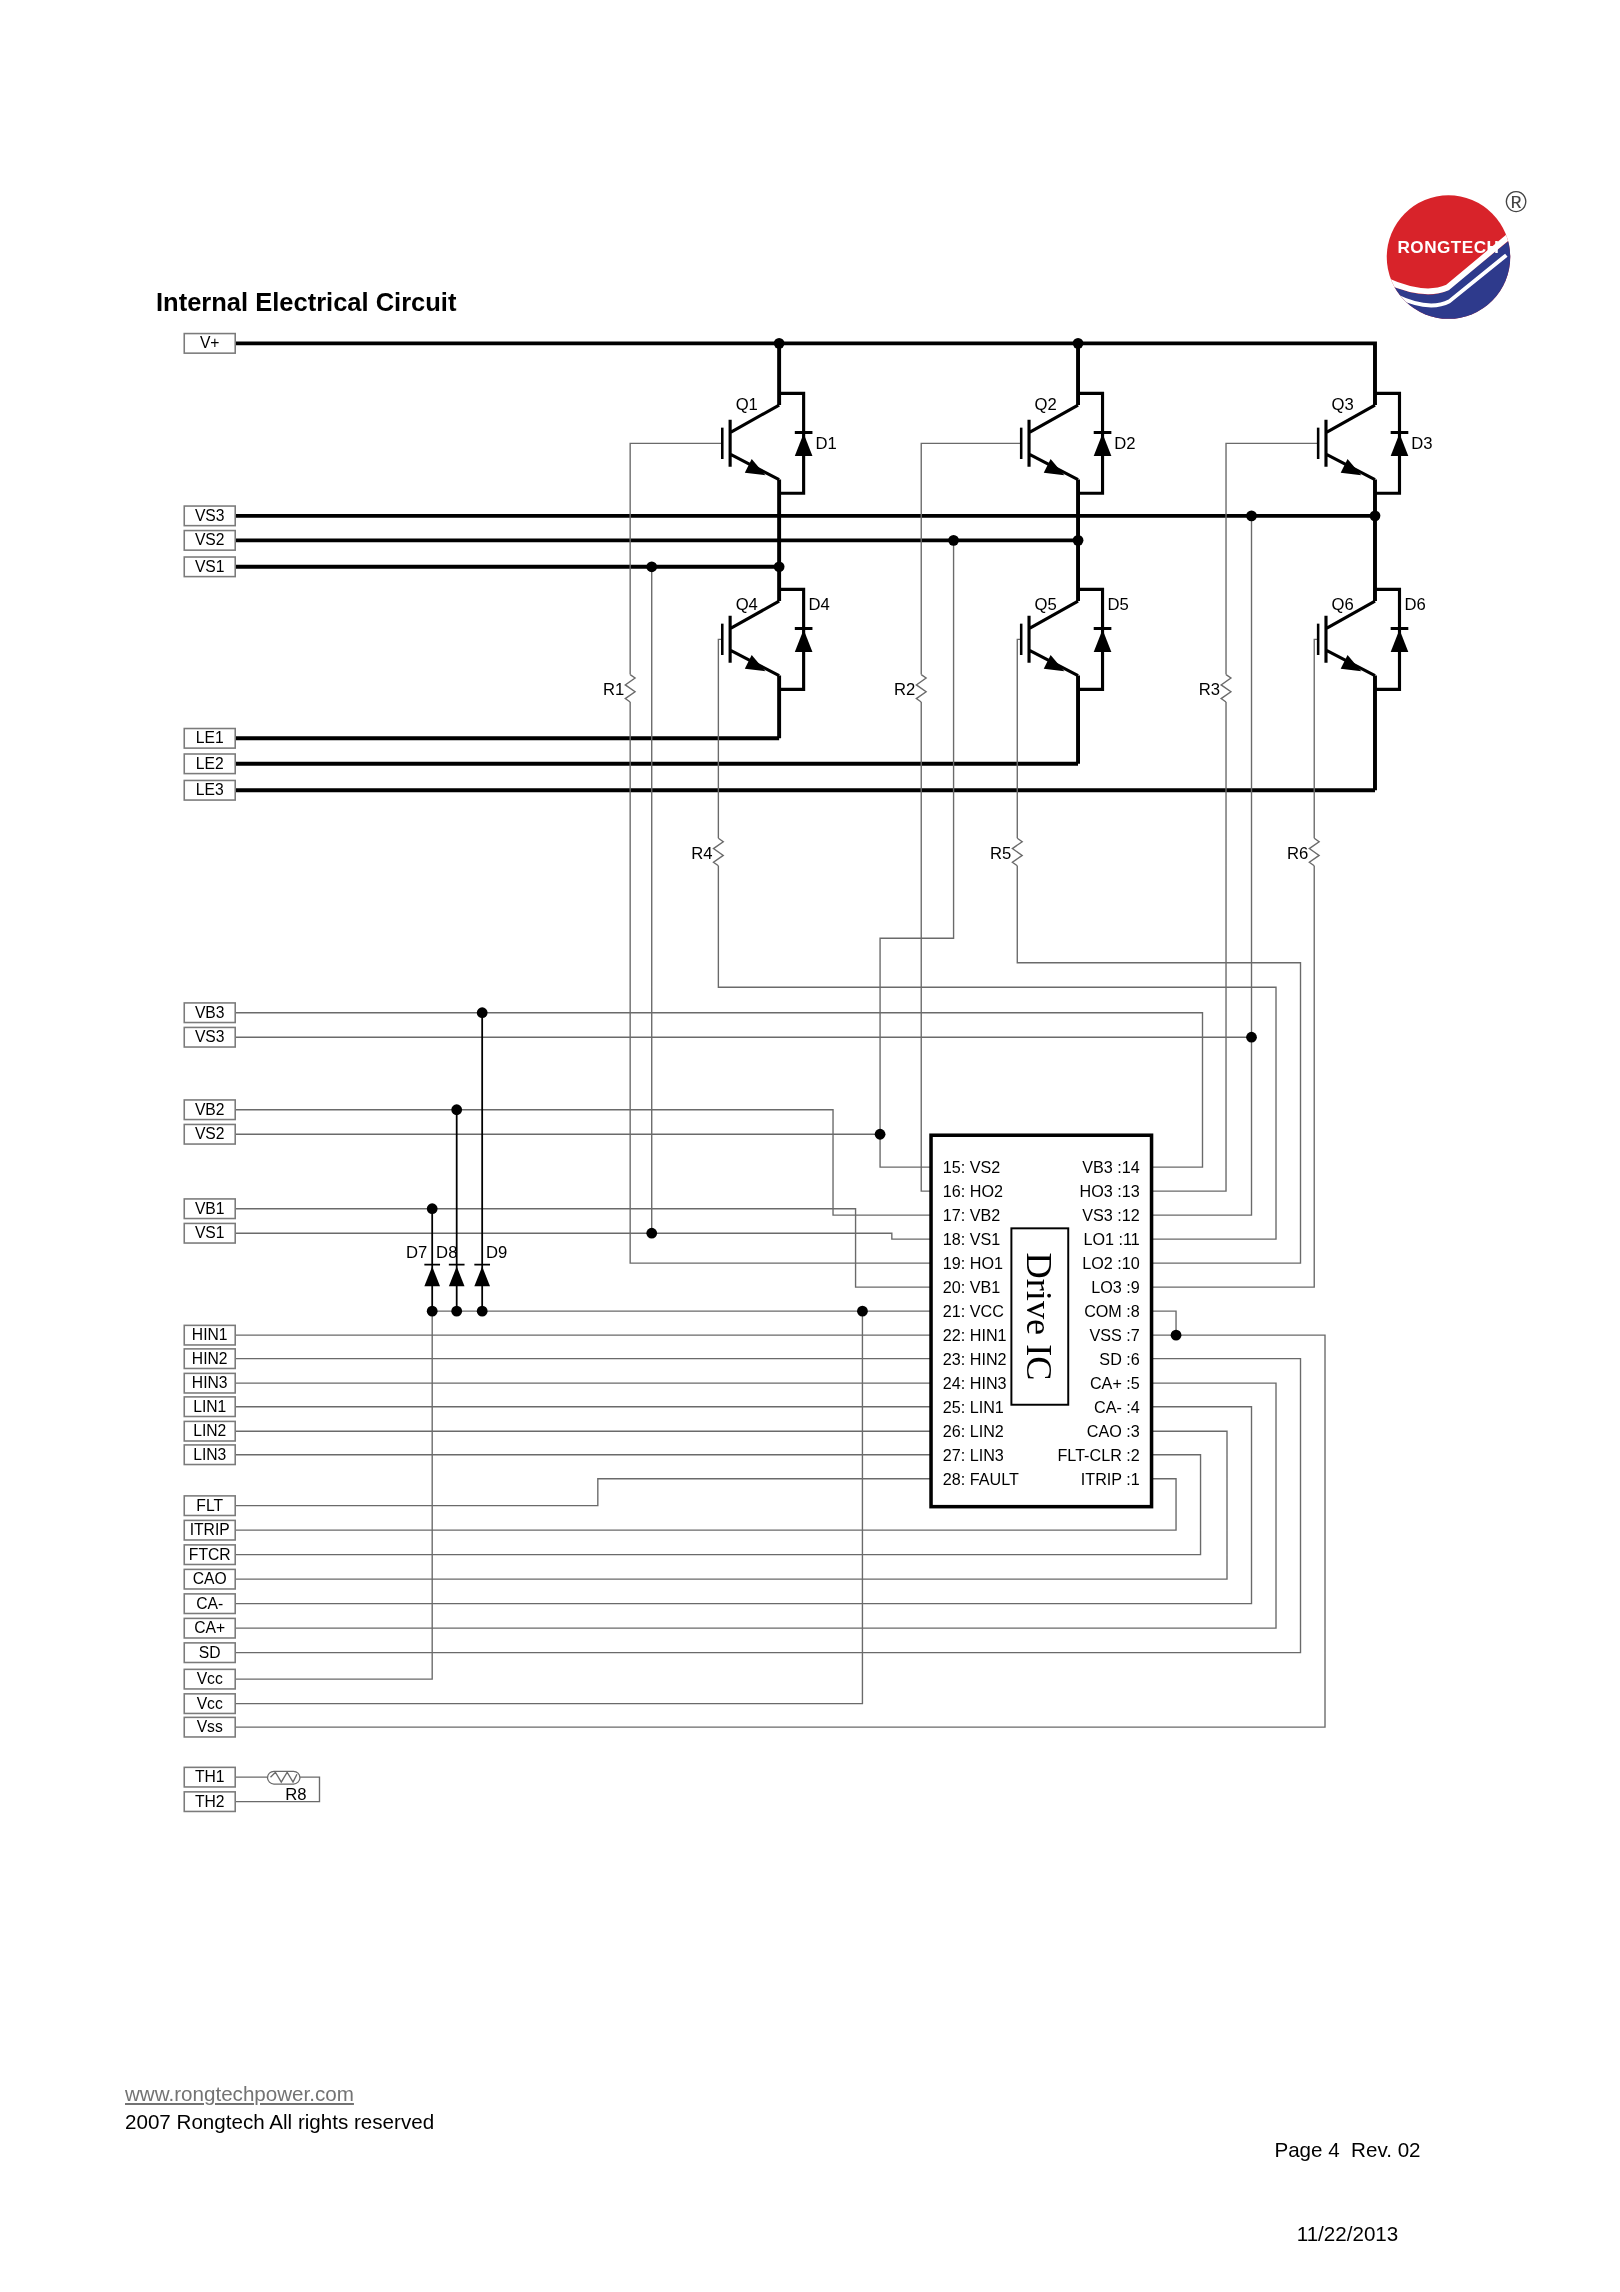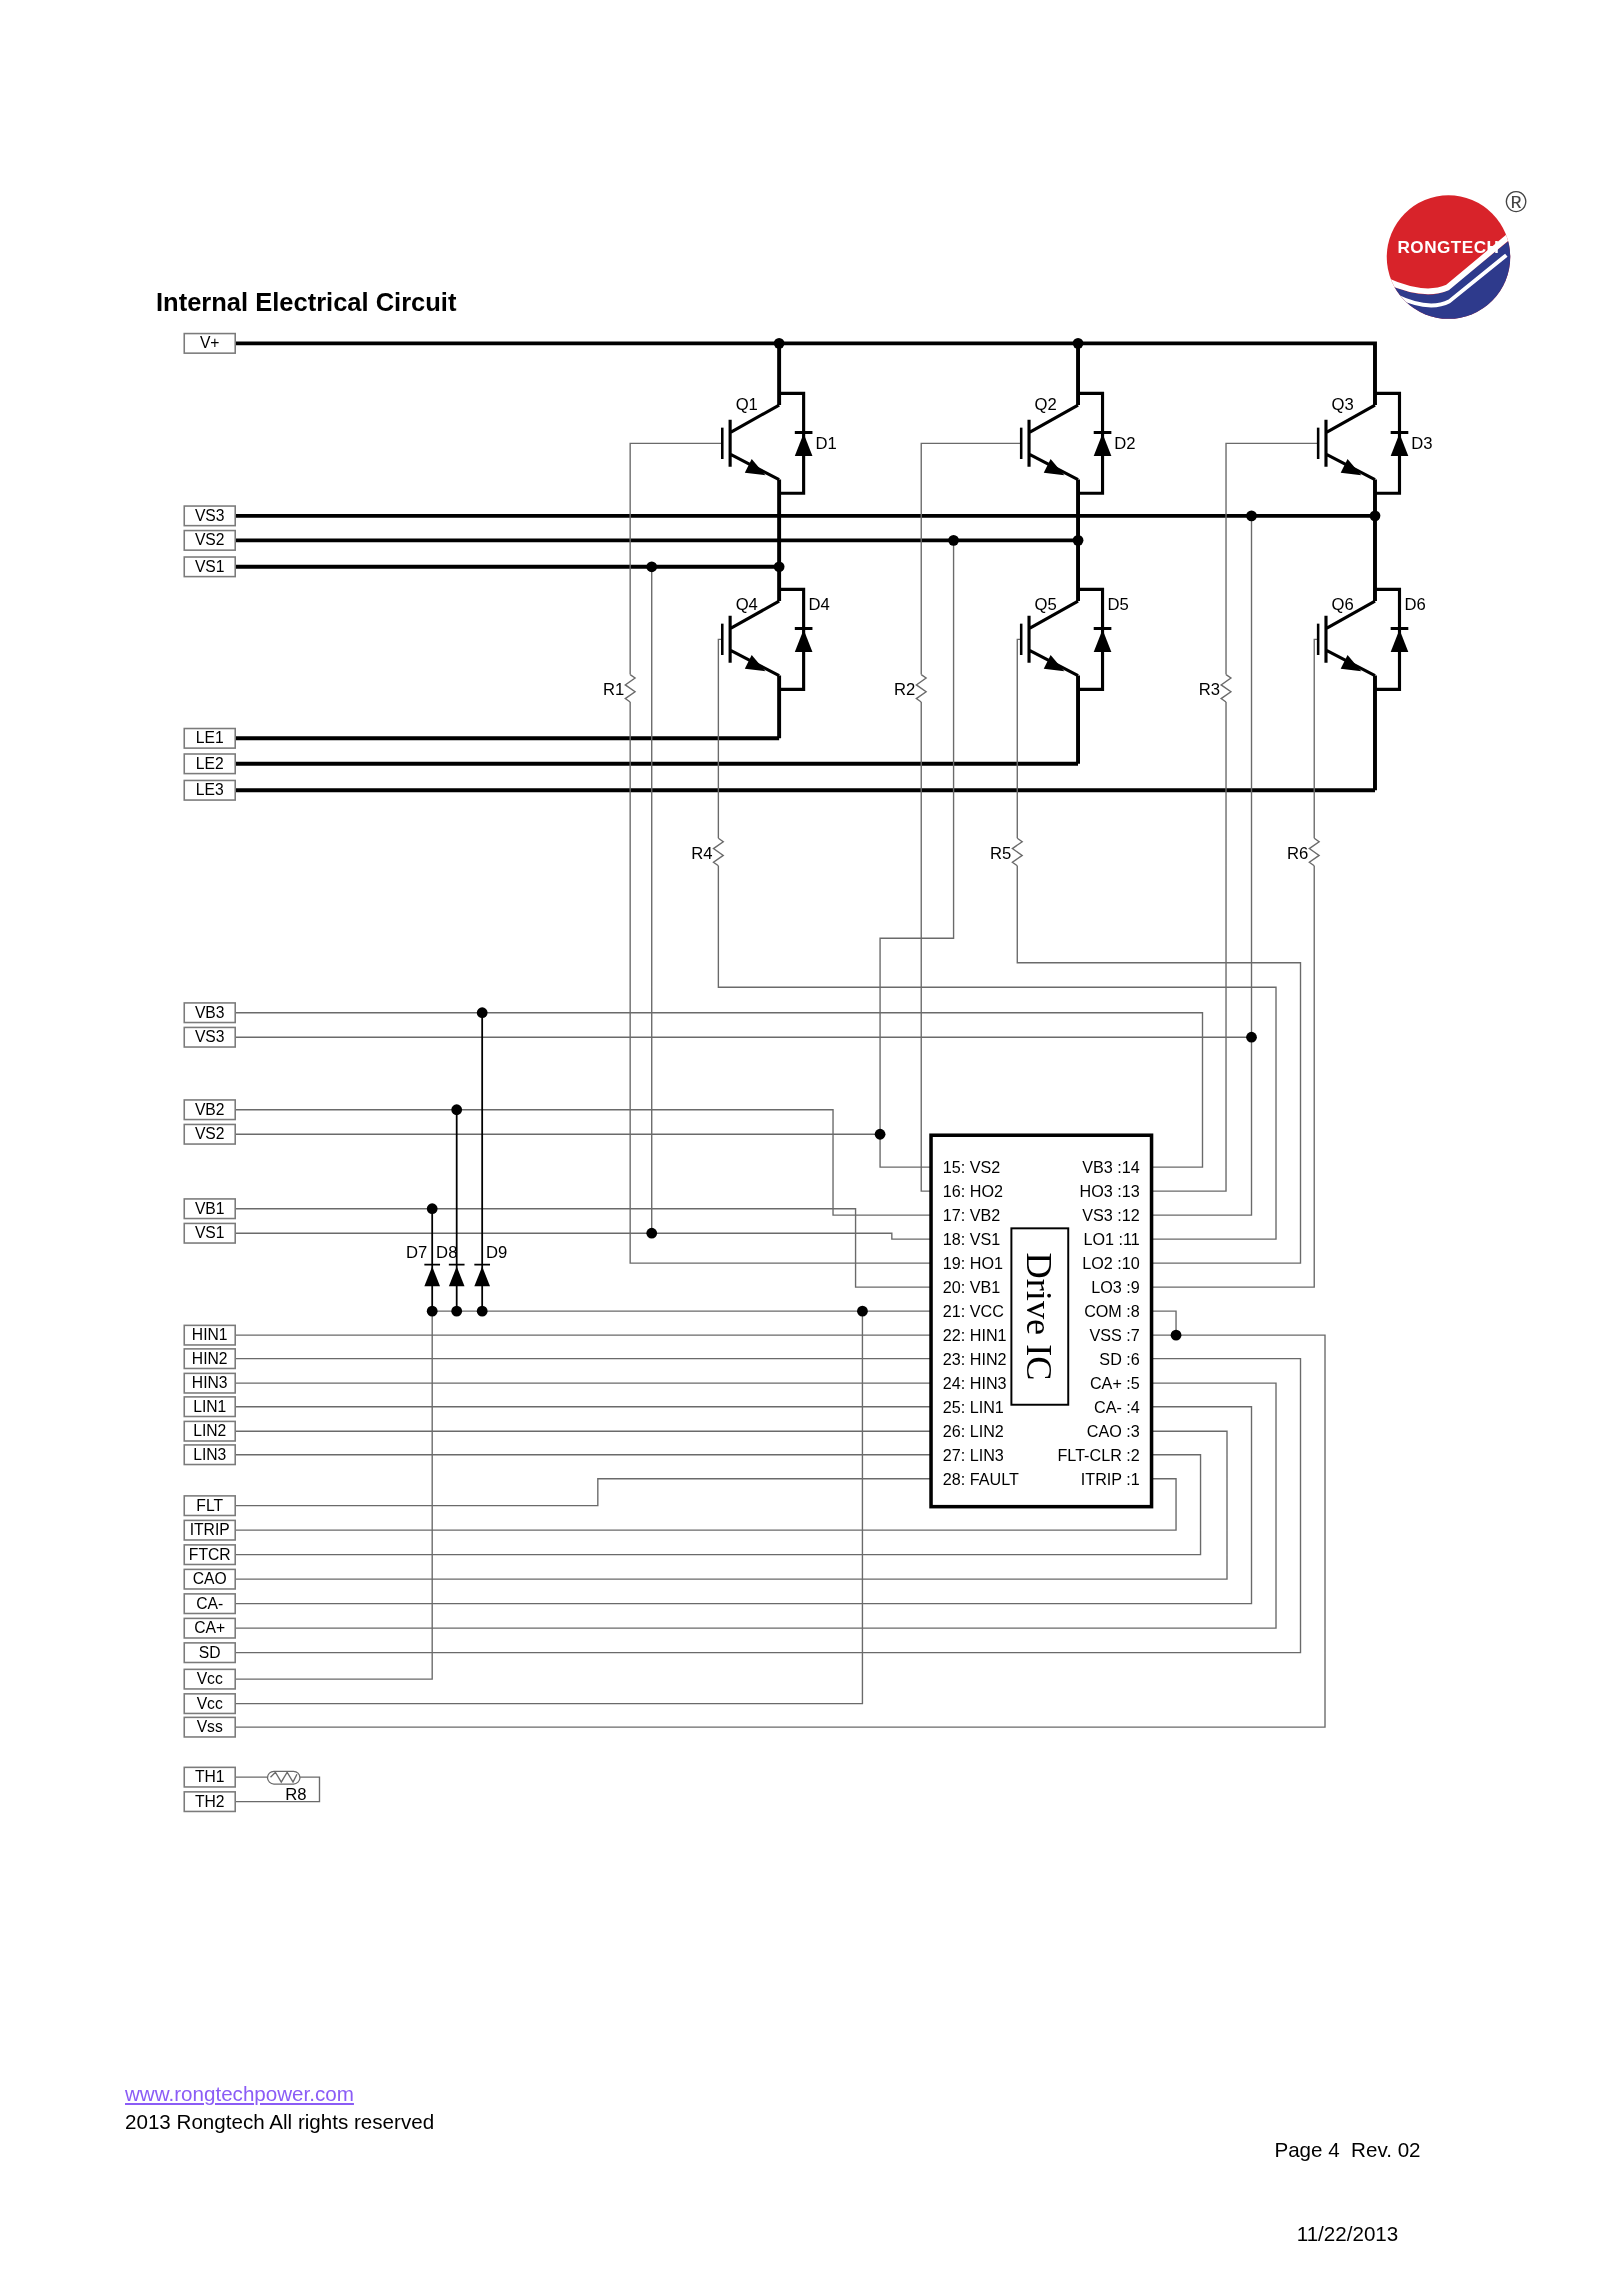--- a/index.html
+++ b/index.html
@@ -22,21 +22,21 @@
   .cm{text-anchor:middle;}
   .pin{font-size:16.5px;}
   .pinr{text-anchor:end;}
   .icr{fill:none;stroke:#000;stroke-width:3.6;}
   .ici{fill:none;stroke:#000;stroke-width:2;}
   .dic{font-family:"Liberation Serif",serif;font-size:37px;text-anchor:middle;}
   .logo-brand{font-size:17.5px;font-weight:bold;fill:#fff;text-anchor:middle;letter-spacing:.5px;}
   .logo-reg{font-size:30px;fill:#444;}
   .title{position:absolute;left:156px;top:288px;font-size:25.5px;font-weight:bold;color:#000;}
   .f-left{position:absolute;left:125px;top:2080px;font-size:20.6px;line-height:28px;color:#000;}
-  .f-left a{color:#8b5cf6;text-decoration:underline;}
+  .f-left a{color:#737373;text-decoration:underline;}
   .f-right{position:absolute;left:1220px;top:2080px;width:255px;text-align:center;font-size:20.6px;line-height:28px;color:#000;white-space:pre;}
 </style>
 </head>
 <body>
 
 <div class="page">
 
   <div class="title">Internal Electrical Circuit</div>
 
   <svg class="sch" width="1620" height="2293" viewBox="0 0 1653 2339">
@@ -378,21 +378,21 @@
       <text class="pin pinr" x="1163" y="1417">CA+ :5</text>
       <text class="pin pinr" x="1163" y="1441">CA- :4</text>
       <text class="pin pinr" x="1163" y="1466">CAO :3</text>
       <text class="pin pinr" x="1163" y="1490">FLT-CLR :2</text>
       <text class="pin pinr" x="1163" y="1514.5">ITRIP :1</text>
     </g>
   </svg>
 
   <div class="f-left">
     <a href="#">www.rongtechpower.com</a>
-    <div>2013 Rongtech All rights reserved</div>
+    <div>2007 Rongtech All rights reserved</div>
   </div>
   <div class="f-right">
     <div>Page 4  Rev. 02</div>
     <div>11/22/2013</div>
   </div>
 
 </div>
 
 
 </body></html>

